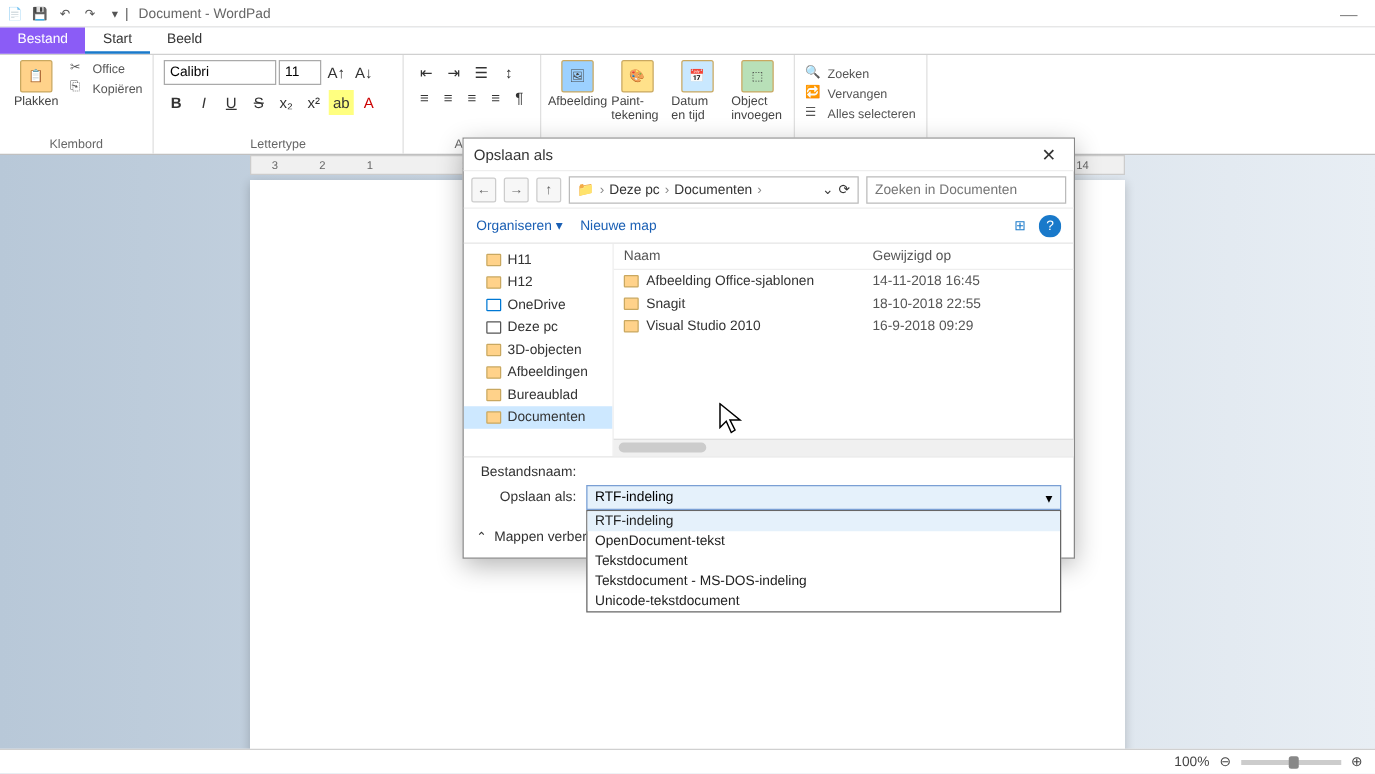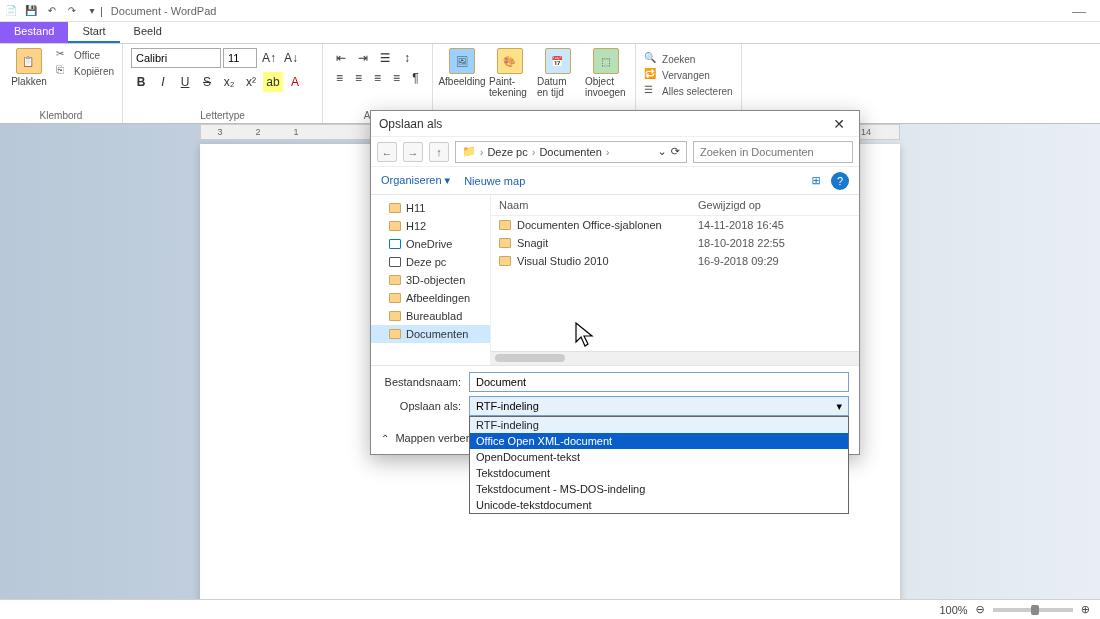--- a/index.html
+++ b/index.html
@@ -322,21 +322,21 @@
       </div>
     <div class="filelist">
       <div class="hdr">
         <div class="col1">Naam</div>
         <div class="col2">Gewijzigd op</div>
       </div>
       <div id="files">
           <div class="row">
             <div class="col1">
               <span class="fi"></span>
-              <span>Documenten Office-sjablonen</span>
+              <span>Afbeelding Office-sjablonen</span>
             </div>
             <div class="col2">14-11-2018 16:45</div>
           </div>
           <div class="row">
             <div class="col1">
               <span class="fi"></span>
               <span>Snagit</span>
             </div>
             <div class="col2">18-10-2018 22:55</div>
           </div>
@@ -347,31 +347,29 @@
             </div>
             <div class="col2">16-9-2018 09:29</div>
           </div>
         </div>
       <div class="sb"></div>
     </div>
   </div>
   <div class="dlg-fields">
     <div class="fr">
       <label>Bestandsnaam:</label>
-      <input value="Document" style="">
     </div>
     <div class="fr" style="position:relative;">
       <label>Opslaan als:</label>
       <div class="combo">
         <span>RTF-indeling</span>
           <span>▾</span>
       </div>
       <div class="dropdown" id="formats">
           <div class="opt top">RTF-indeling</div>
-          <div class="opt hi">Office Open XML-document</div>
           <div class="opt">OpenDocument-tekst</div>
           <div class="opt">Tekstdocument</div>
           <div class="opt">Tekstdocument - MS-DOS-indeling</div>
           <div class="opt">Unicode-tekstdocument</div>
         </div>
     </div>
   </div>
   <div class="dlg-foot">
     <span class="car">⌃</span>
     <span>Mappen verbergen</span>

